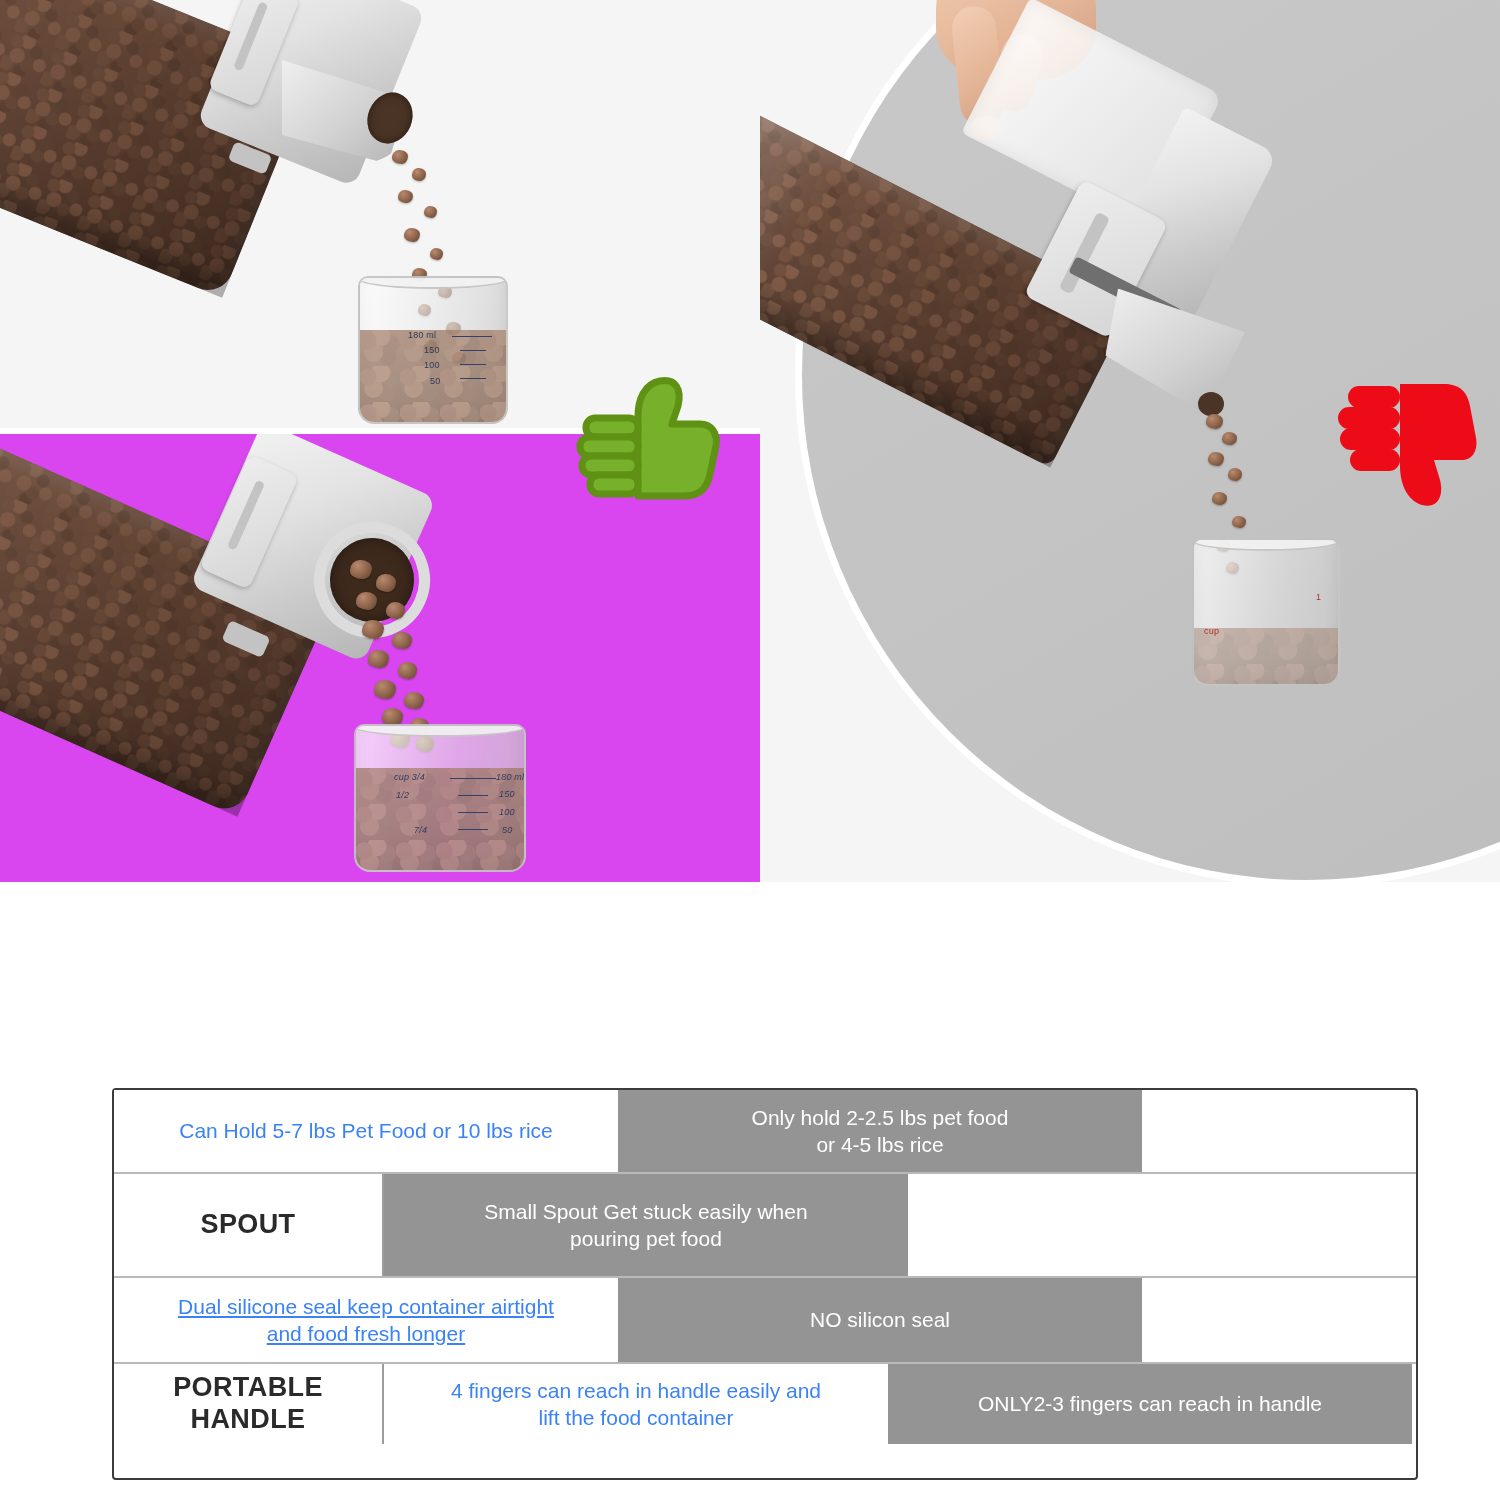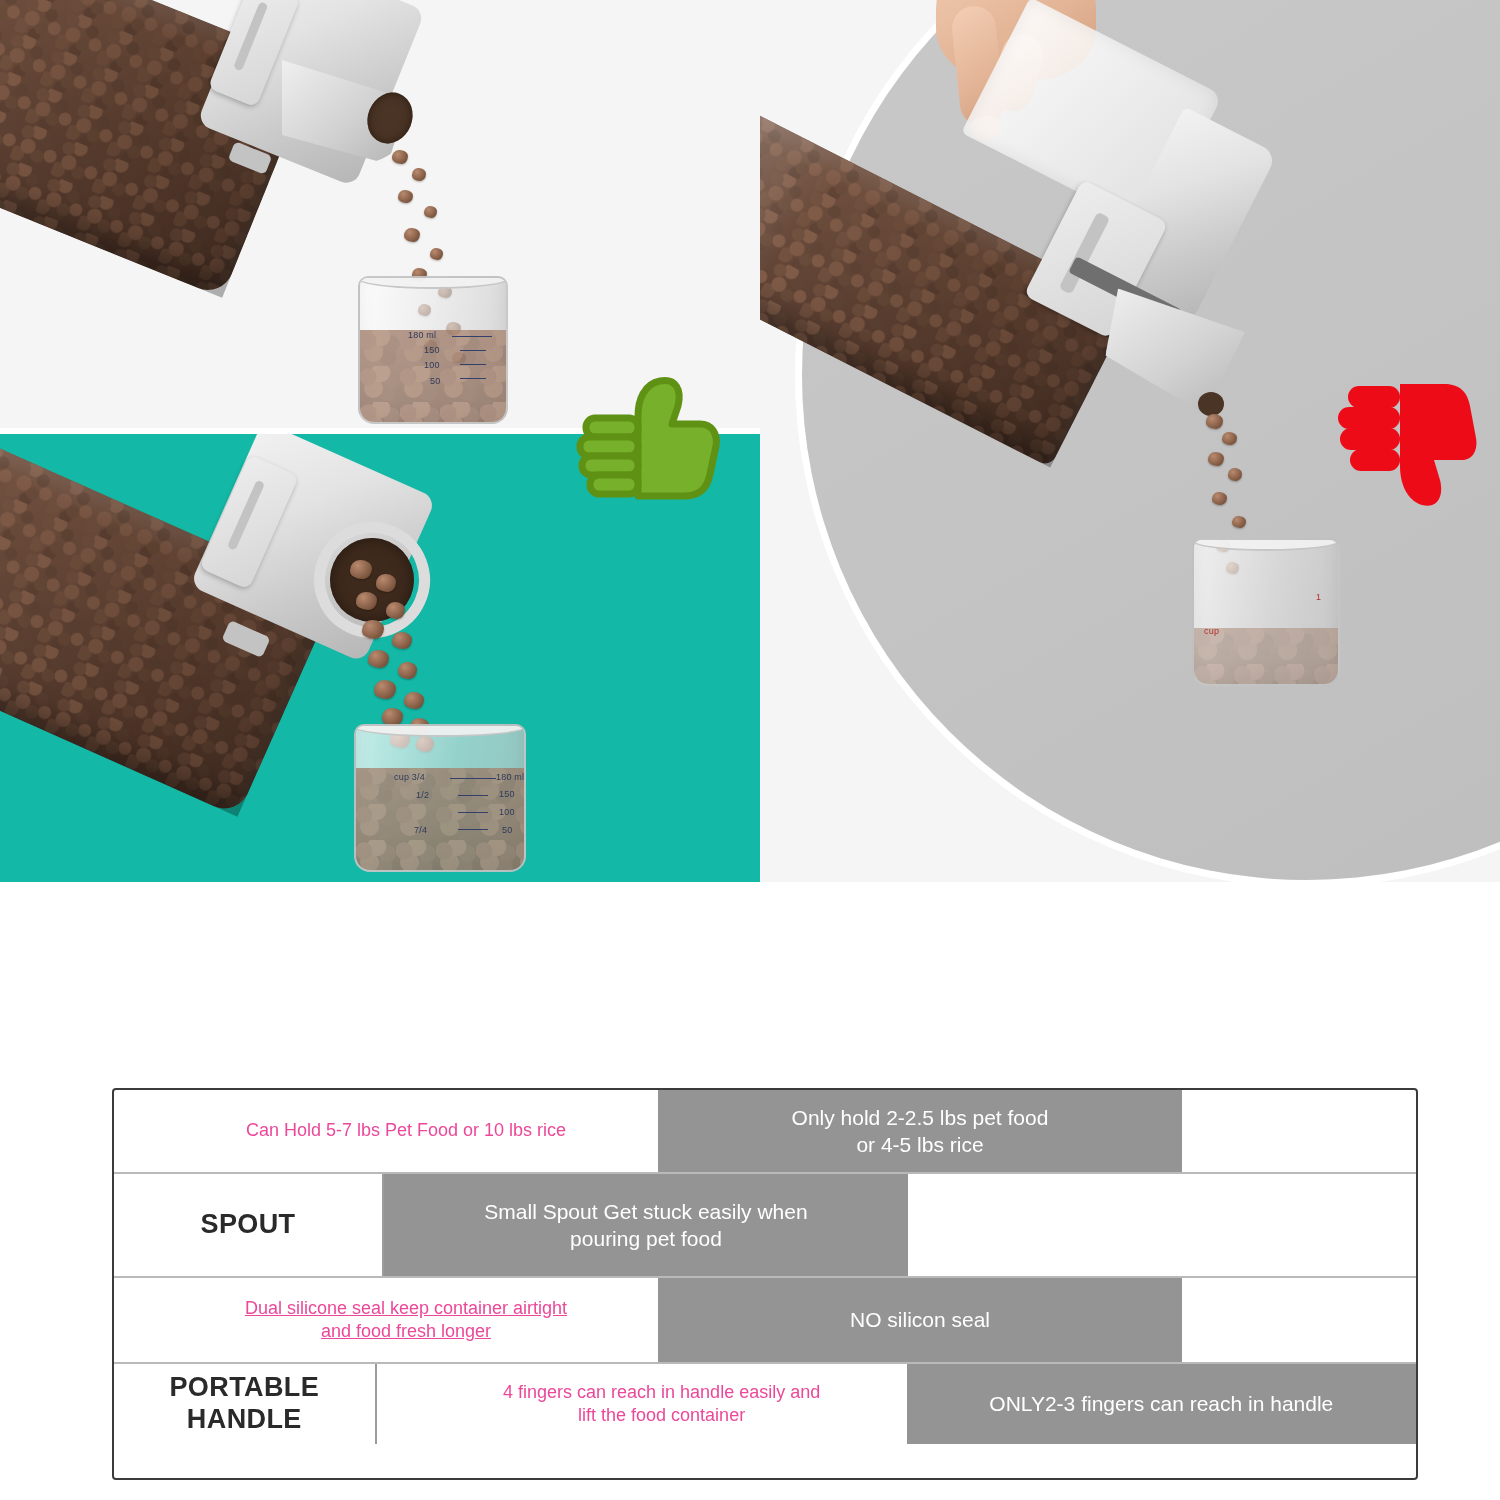--- a/index.html
+++ b/index.html
@@ -7,21 +7,21 @@
   body { font-family:"Liberation Sans", sans-serif; overflow:hidden; position:relative; }
 
   
   #hero {
     position:absolute; left:0; top:0; width:1500px; height:882px;
     background:#f4f4f4; overflow:hidden;
   }
 
   
   .panel-left-top   { position:absolute; left:0;   top:0;   width:760px; height:428px; background:#f5f5f5; overflow:hidden; }
-  .panel-left-bot   { position:absolute; left:0;   top:434px; width:760px; height:448px; background:#14b8a6; overflow:hidden; }
+  .panel-left-bot   { position:absolute; left:0;   top:434px; width:760px; height:448px; background:#d946ef; overflow:hidden;font-style:italic; }
   .white-gap-h      { position:absolute; left:0;   top:428px; width:760px; height:6px;  background:#ffffff; }
 
   
   .panel-right {
     position:absolute; left:760px; top:0; width:740px; height:882px;
     background:#f5f5f5; overflow:hidden;
   }
   .circle-bg {
     position:absolute; left:42px; top:-130px; width:1010px; height:1010px;
     border-radius:50%;
@@ -134,21 +134,21 @@
   .t-row:first-of-type { border-top:none; }
   .c-label {
     width:270px; display:flex; align-items:center; justify-content:center; text-align:center;
     font-family:"Liberation Sans", sans-serif;
     font-weight:bold; font-size:27px; color:#2a2a2a; letter-spacing:.4px;
     background:#ffffff; border-right:2px solid #9c9c9c;
     padding:0 6px; line-height:1.18;
   }
   .c-ours {
     width:504px; display:flex; align-items:center; justify-content:center; text-align:center;
-    font-size:18px; color:#ec4899; background:#ffffff; padding:0 10px; line-height:1.3;margin-left:40px;
+    font-size:21px; color:#3b82f6; background:#ffffff; padding:0 10px; line-height:1.3;
   }
   .c-other {
     width:524px; display:flex; align-items:center; justify-content:center; text-align:center;
     font-size:21px; color:#ffffff; background:#949494; padding:0 10px; line-height:1.3;
   }
   .r-capacity  .c-label, .r-capacity  .c-ours, .r-capacity  .c-other  { height:82px; }
   .r-spout     .c-label, .r-spout     .c-ours, .r-spout     .c-other  { height:102px; }
   .r-seal      .c-label, .r-seal      .c-ours, .r-seal      .c-other  { height:84px; }
   .r-handle    .c-label, .r-handle    .c-ours, .r-handle    .c-other  { height:80px; }
 </style>
@@ -229,21 +229,21 @@
     <div class="kib" style="left:416px;top:302px;width:18px;height:16px;"></div>
 
     <div class="cup" style="left:354px; top:290px; width:172px; height:148px;">
       <div class="cup-ellipse"></div>
       <div class="cup-fill" style="height:102px;"></div>
       <div class="tick" style="left:94px; top:52px; width:46px;"></div>
       <div class="tick" style="left:102px; top:69px; width:30px;"></div>
       <div class="tick" style="left:102px; top:86px; width:30px;"></div>
       <div class="tick" style="left:102px; top:103px; width:30px;"></div>
       <div class="cup-scale" style="left:38px; top:46px;">cup 3/4</div>
-      <div class="cup-scale" style="left:60px; top:64px;">1/2</div>
+      <div class="cup-scale" style="left:40px; top:64px;">1/2</div>
       <div class="cup-scale" style="left:58px; top:99px;">7/4</div>
       <div class="cup-scale" style="left:140px; top:46px;">180 ml</div>
       <div class="cup-scale" style="left:143px; top:63px;">150</div>
       <div class="cup-scale" style="left:143px; top:81px;">100</div>
       <div class="cup-scale" style="left:146px; top:99px;">50</div>
     </div>
   </div>
 
   <svg class="thumb" style="left:572px; top:374px; width:150px; height:128px;" viewBox="0 0 150 128">
     <g fill="#77b02a" stroke="#5f9114" stroke-width="7" stroke-linejoin="round">

